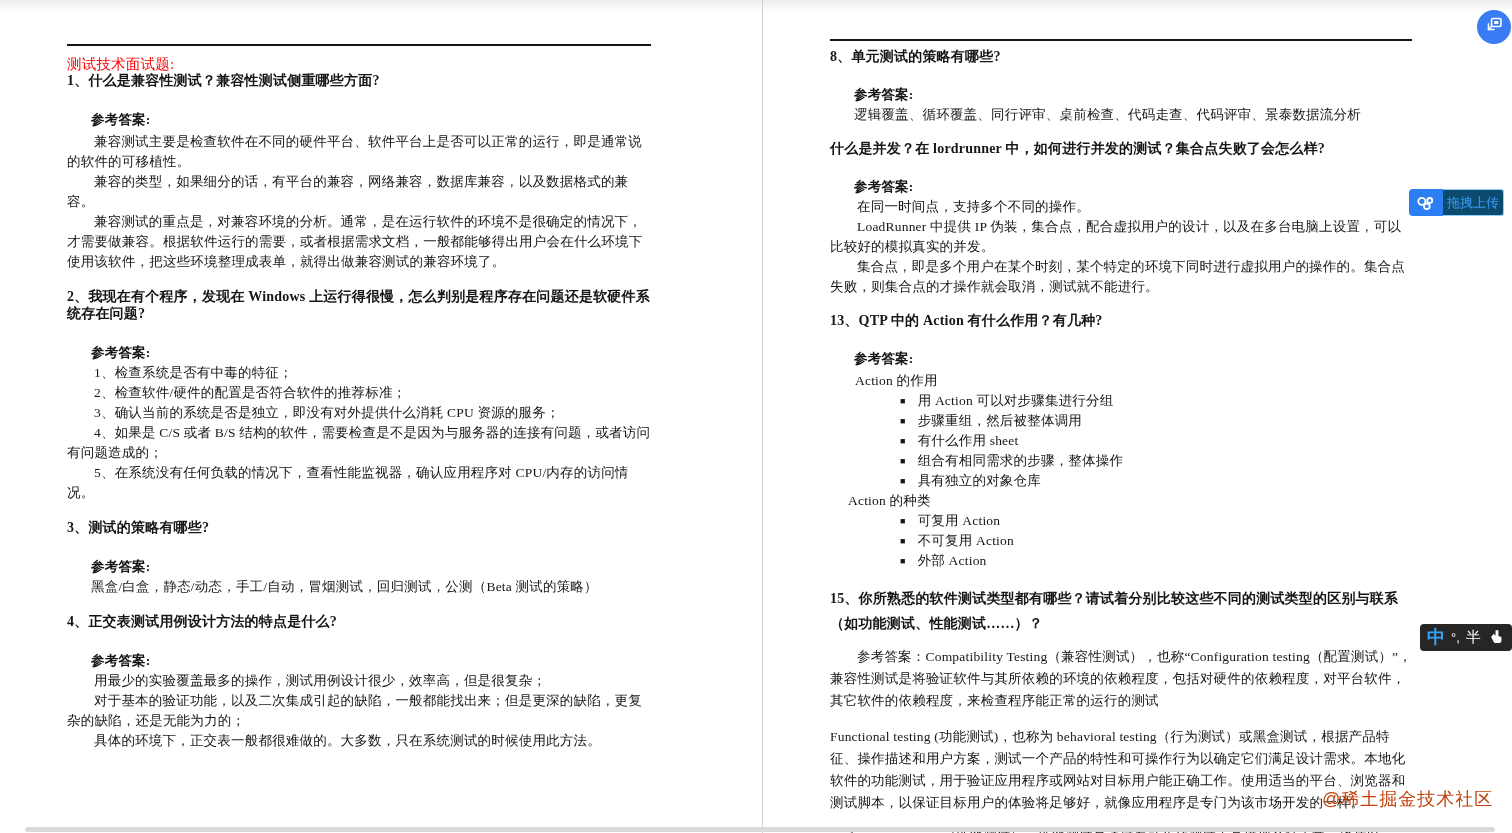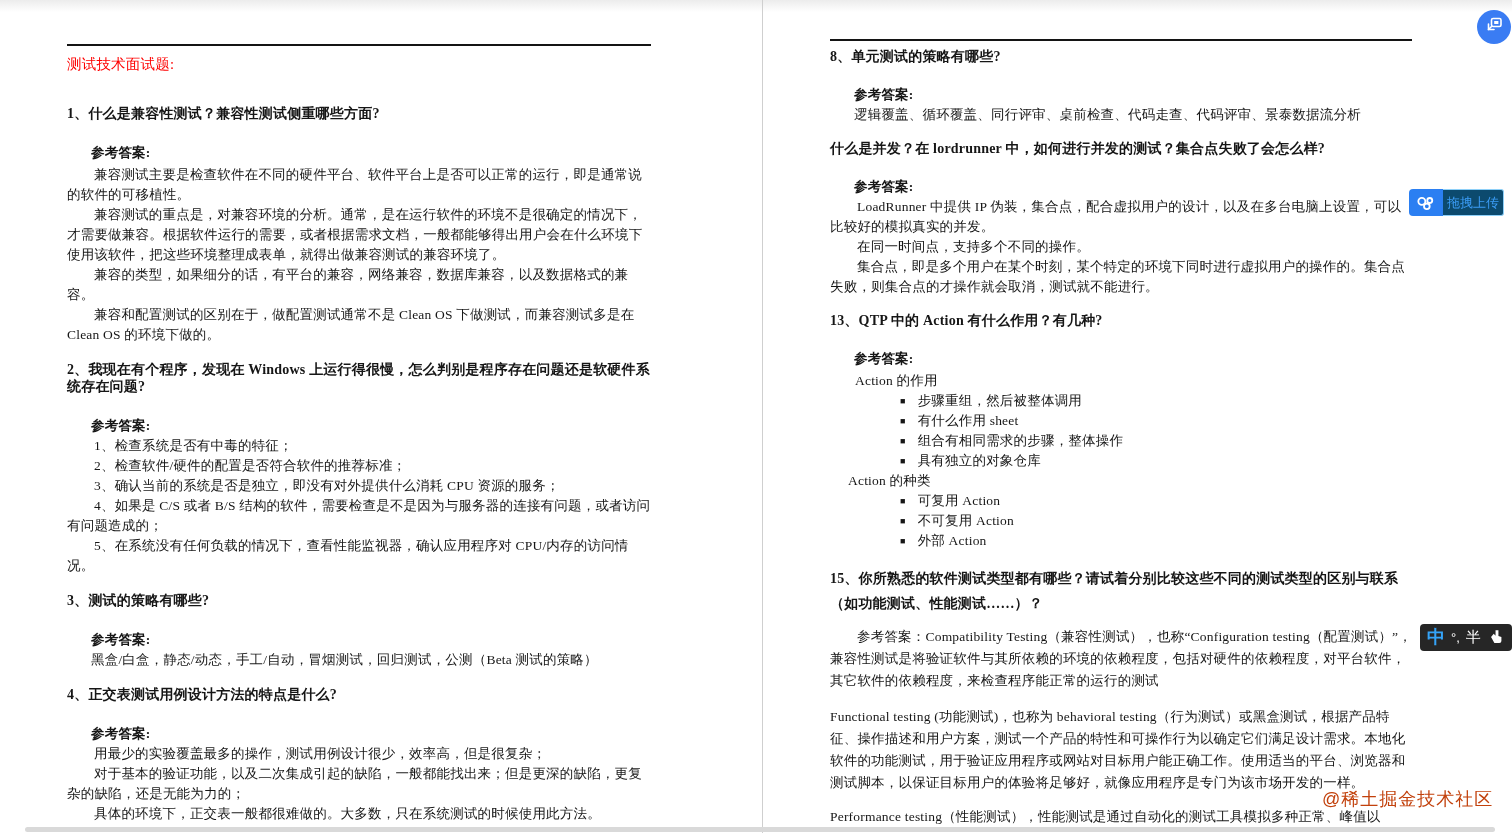--- a/index.html
+++ b/index.html
@@ -57,27 +57,26 @@
 </head>
 <body>
 
 <div class="top-fade"></div>
 <div class="divider"></div>
 
 <div class="page page-left">
   <div class="rule" style="margin-top:44px;width:584px;"></div>
   <div class="doc-title" style="margin-top:10px;">测试技术面试题:</div>
 
-  <div class="q" style="margin-top:33px;">1、什么是兼容性测试？兼容性测试侧重哪些方面?</div>
+  <div class="q" style="">1、什么是兼容性测试？兼容性测试侧重哪些方面?</div>
   <div class="ans" style="margin-top:21px;">参考答案:</div>
   <div style="margin-top:2px;">
     <div class="p">兼容测试主要是检查软件在不同的硬件平台、软件平台上是否可以正常的运行，即是通常说的软件的可移植性。</div>
+    <div class="p">兼容的类型，如果细分的话，有平台的兼容，网络兼容，数据库兼容，以及数据格式的兼容。</div>
     <div class="p">兼容测试的重点是，对兼容环境的分析。通常，是在运行软件的环境不是很确定的情况下，才需要做兼容。根据软件运行的需要，或者根据需求文档，一般都能够得出用户会在什么环境下使用该软件，把这些环境整理成表单，就得出做兼容测试的兼容环境了。</div>
-    <div class="p">兼容的类型，如果细分的话，有平台的兼容，网络兼容，数据库兼容，以及数据格式的兼容。</div>
-    <div class="p">兼容和配置测试的区别在于，做配置测试通常不是 Clean OS 下做测试，而兼容测试多是在 Clean OS 的环境下做的。</div>
   </div>
 
   <div class="q" style="margin-top:16px;">2、我现在有个程序，发现在 Windows 上运行得很慢，怎么判别是程序存在问题还是软硬件系统存在问题?</div>
   <div class="ans" style="margin-top:21px;">参考答案:</div>
   <div>
     <div class="p">1、检查系统是否有中毒的特征；</div>
     <div class="p">2、检查软件/硬件的配置是否符合软件的推荐标准；</div>
     <div class="p">3、确认当前的系统是否是独立，即没有对外提供什么消耗 CPU 资源的服务；</div>
     <div class="p">4、如果是 C/S 或者 B/S 结构的软件，需要检查是不是因为与服务器的连接有问题，或者访问有问题造成的；</div>
     <div class="p">5、在系统没有任何负载的情况下，查看性能监视器，确认应用程序对 CPU/内存的访问情况。</div>
@@ -100,29 +99,30 @@
 <div class="page page-right">
   <div class="rule" style="margin-top:39px;width:582px;"></div>
 
   <div class="q" style="margin-top:7px;">8、单元测试的策略有哪些?</div>
   <div class="ans" style="margin-top:20px;">参考答案:</div>
   <div class="al">逻辑覆盖、循环覆盖、同行评审、桌前检查、代码走查、代码评审、景泰数据流分析</div>
 
   <div class="q" style="margin-top:15px;">什么是并发？在 lordrunner 中，如何进行并发的测试？集合点失败了会怎么样?</div>
   <div class="ans" style="margin-top:20px;">参考答案:</div>
   <div>
+    <div class="p">在同一时间点，支持多个不同的操作。</div>
     <div class="p">LoadRunner 中提供 IP 伪装，集合点，配合虚拟用户的设计，以及在多台电脑上设置，可以比较好的模拟真实的并发。</div>
-    <div class="p">在同一时间点，支持多个不同的操作。</div>
     <div class="p">集合点，即是多个用户在某个时刻，某个特定的环境下同时进行虚拟用户的操作的。集合点失败，则集合点的才操作就会取消，测试就不能进行。</div>
   </div>
 
   <div class="q" style="margin-top:15px;">13、QTP 中的 Action 有什么作用？有几种?</div>
   <div class="ans" style="margin-top:20px;">参考答案:</div>
   <div class="gt1" style="margin-top:2px;">Action 的作用</div>
   <ul class="blist">
+    <li><span class="sq">■</span><span>用 Action 可以对步骤集进行分组</span></li>
     <li><span class="sq">■</span><span>步骤重组，然后被整体调用</span></li>
     <li><span class="sq">■</span><span>有什么作用 sheet</span></li>
     <li><span class="sq">■</span><span>组合有相同需求的步骤，整体操作</span></li>
     <li><span class="sq">■</span><span>具有独立的对象仓库</span></li>
   </ul>
   <div class="gt2">Action 的种类</div>
   <ul class="blist">
     <li><span class="sq">■</span><span>可复用 Action</span></li>
     <li><span class="sq">■</span><span>不可复用 Action</span></li>
     <li><span class="sq">■</span><span>外部 Action</span></li>

